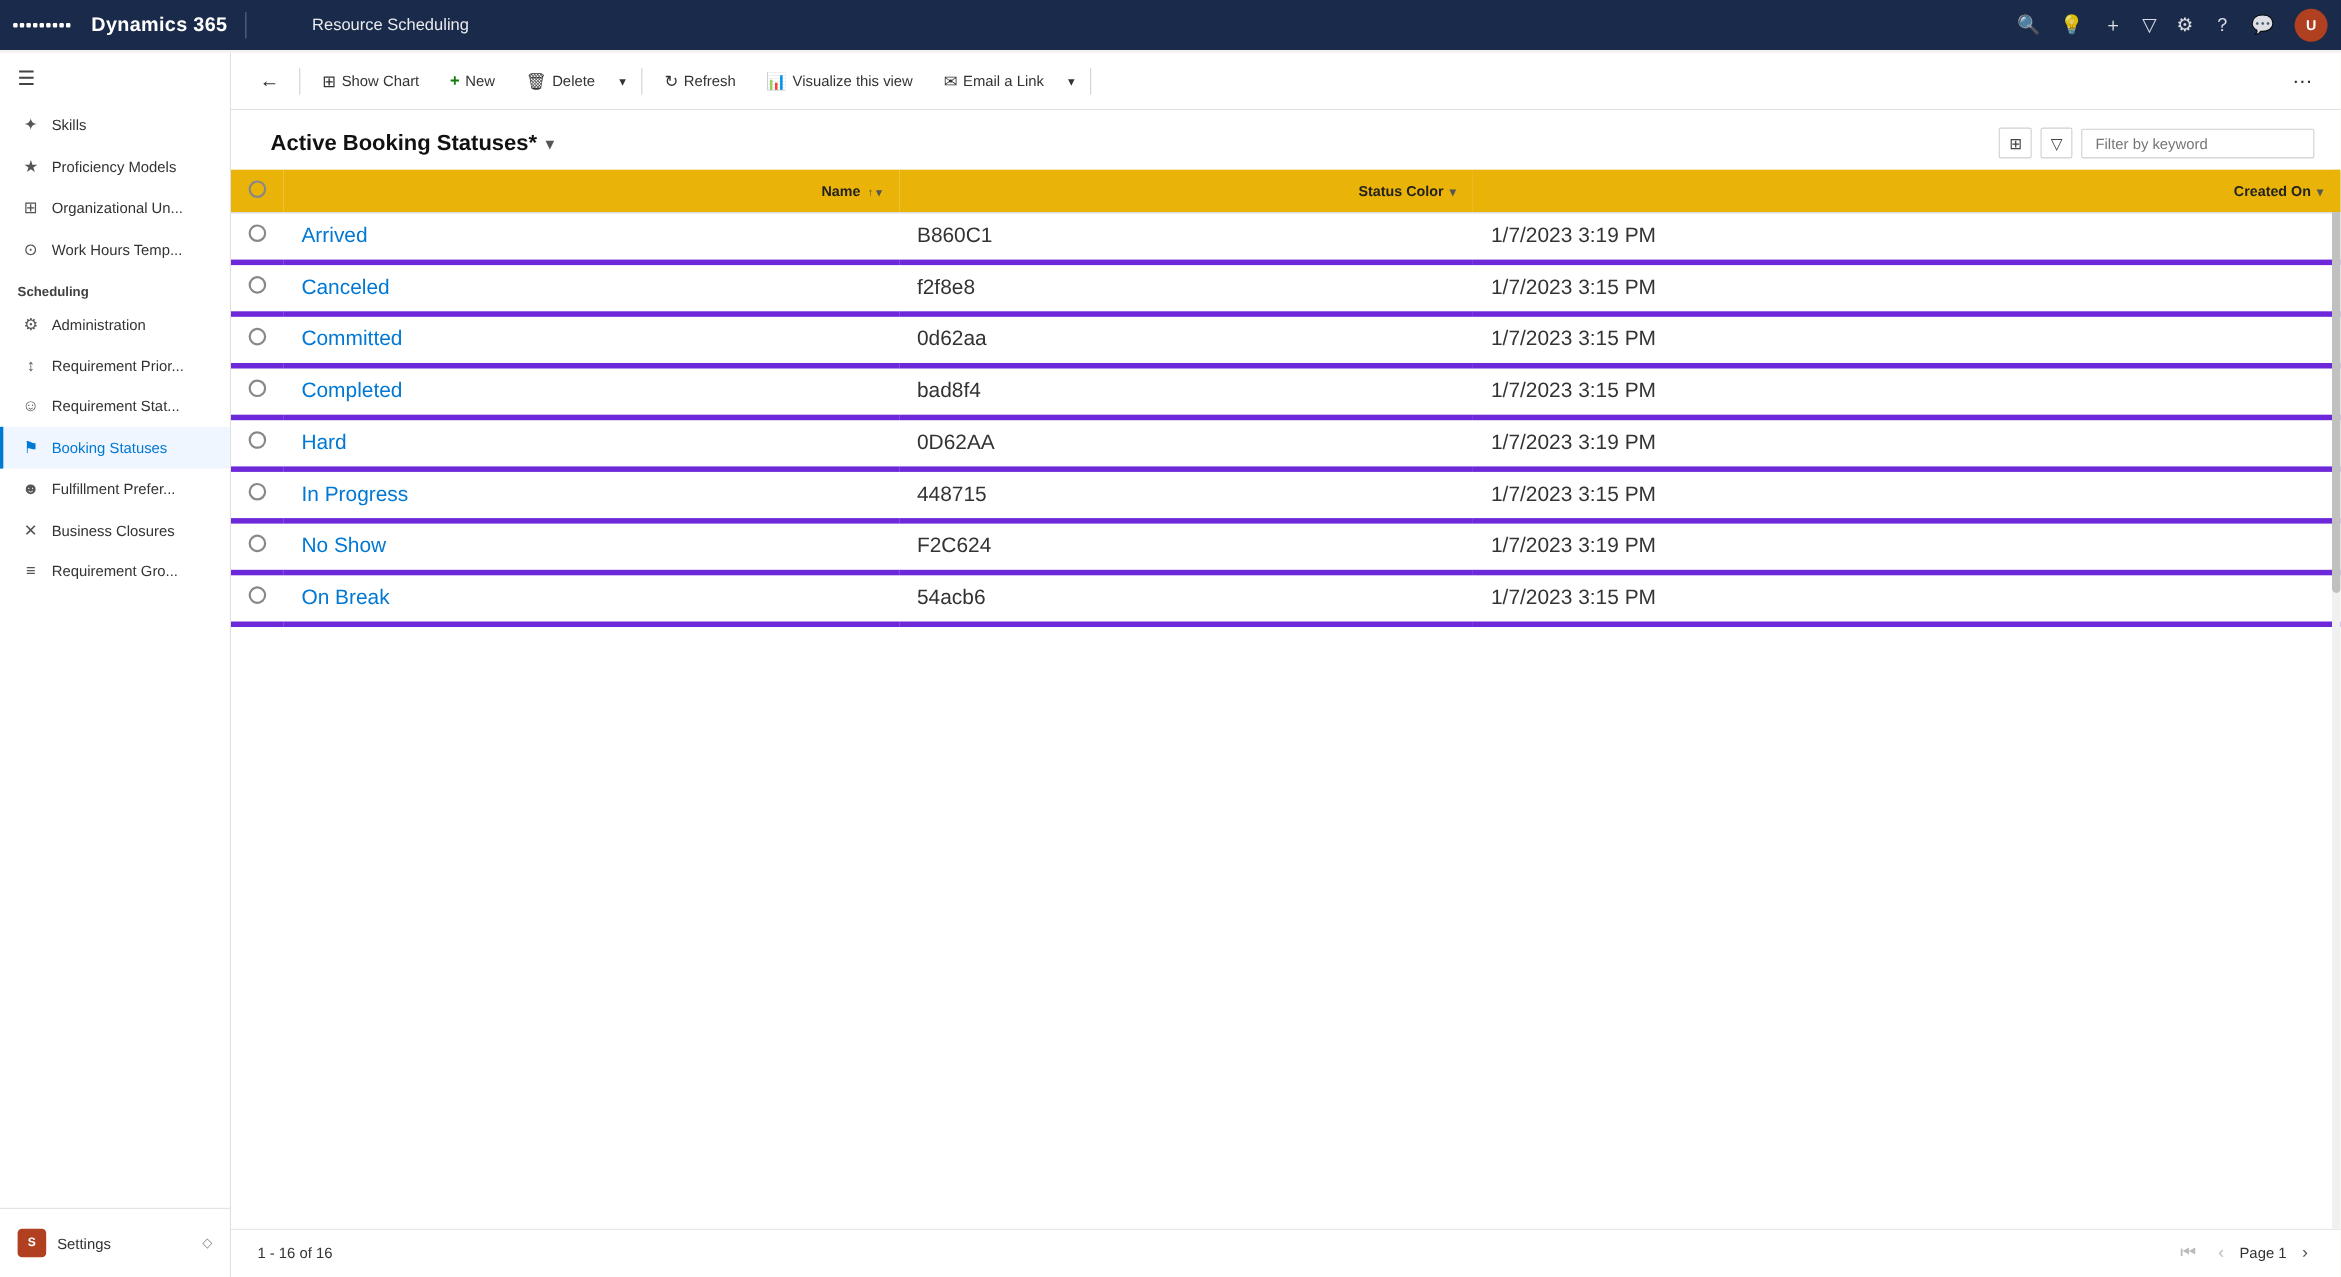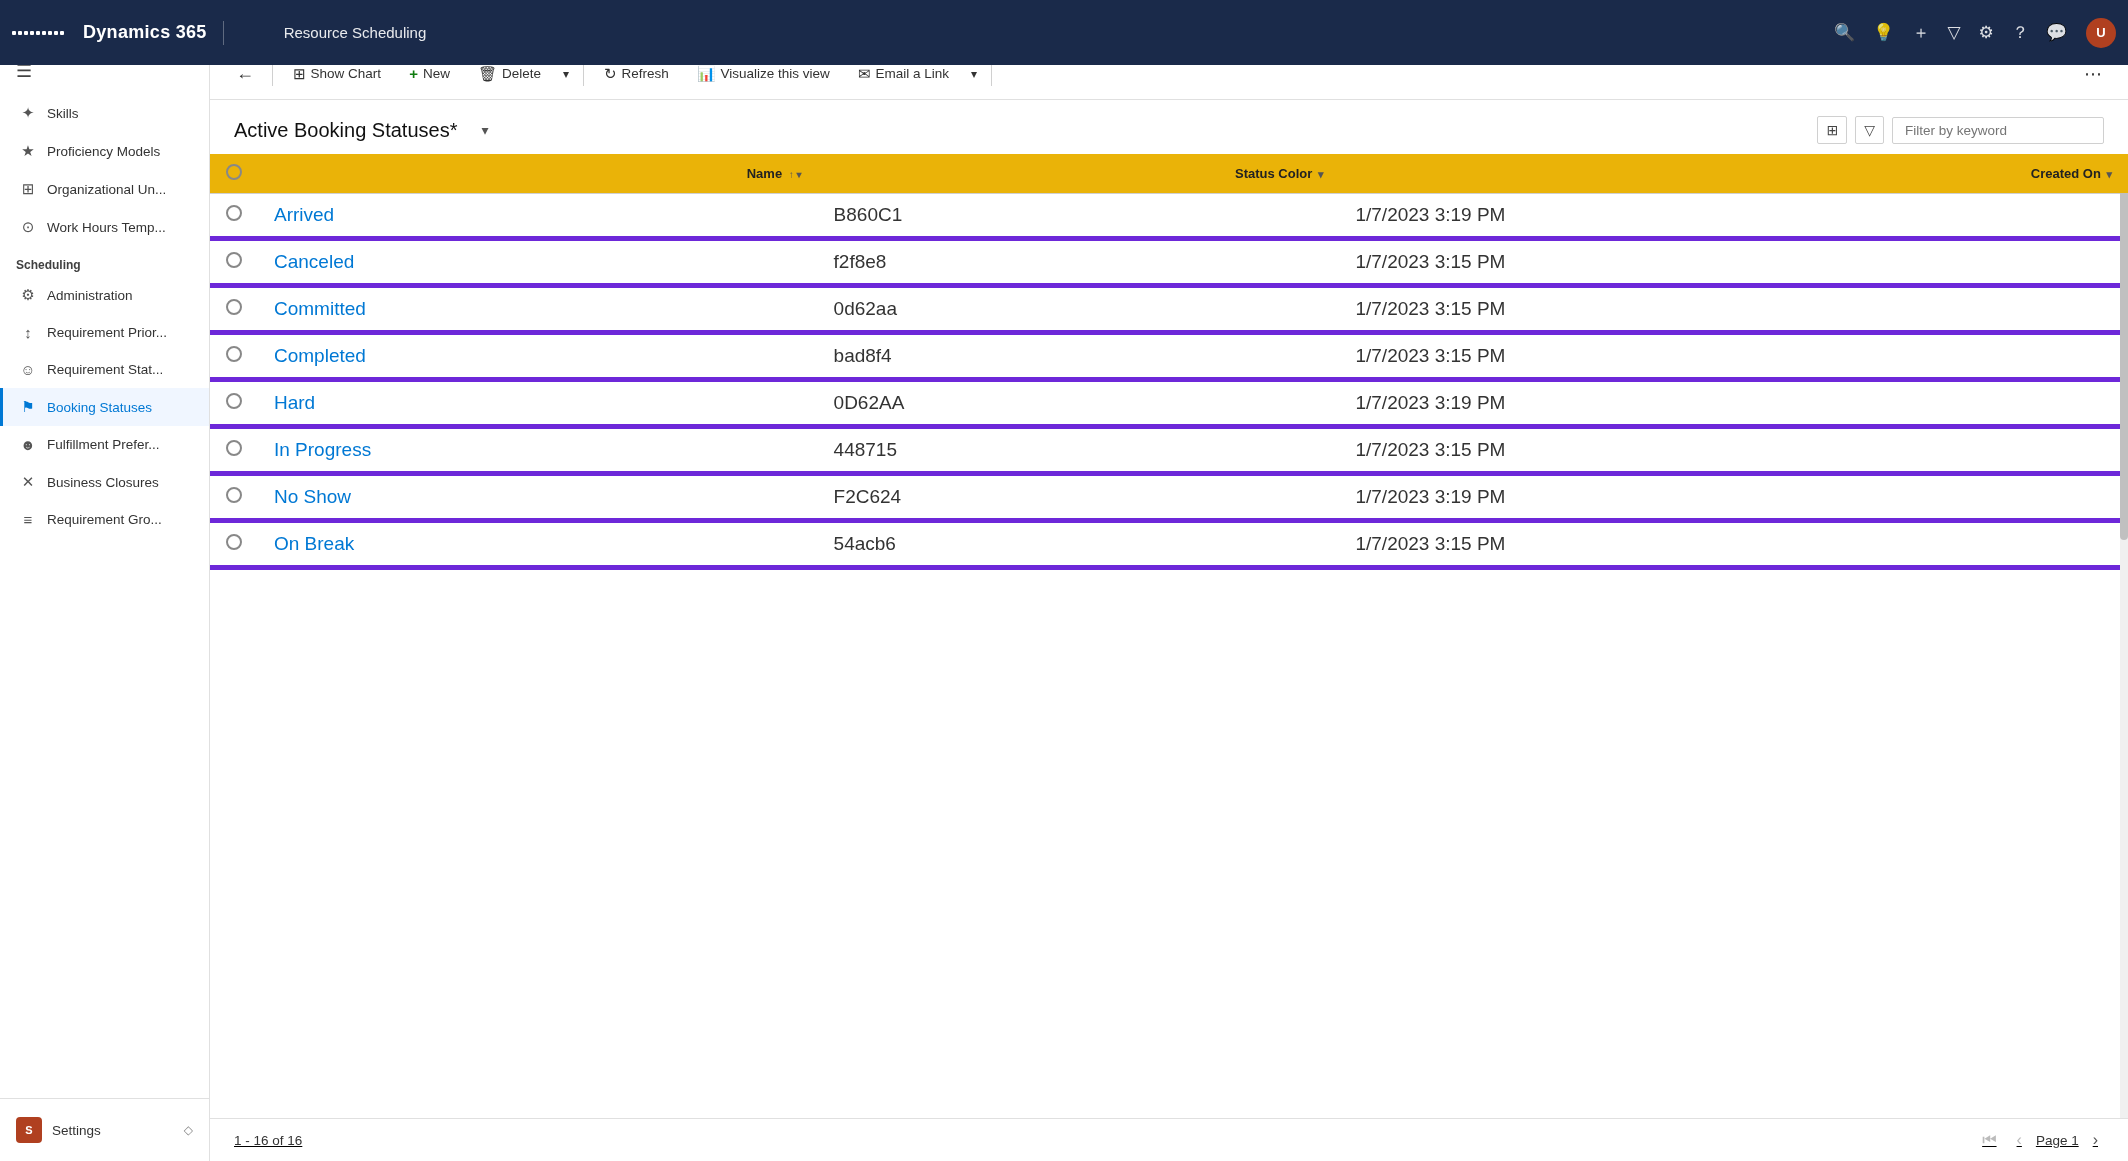--- a/index.html
+++ b/index.html
@@ -2,21 +2,21 @@
 <html><head>
   <meta charset="utf-8">
   <style>
     * { box-sizing: border-box; margin: 0; padding: 0; }
     body { font-family: 'Segoe UI', sans-serif; font-size: 14px; background: #f3f2f1; overflow: hidden; }
 
     
     .top-nav {
       background: #1a2a4a;
       color: #fff;
-      height: 65px;
+      height: 45px;
       display: flex;
       align-items: center;
       padding: 0 12px;
       gap: 12px;
       position: fixed;
       top: 0; left: 0; right: 0;
       z-index: 100;
     }
     .top-nav-grid {
       display: grid;
@@ -212,25 +212,26 @@
     .view-header {
       background: #fff;
       padding: 16px 24px 10px;
       display: flex;
       align-items: center;
       justify-content: space-between;
       flex-shrink: 0;
     }
     .view-title {
       font-size: 20px;
-      font-weight: 400;
+      font-weight: 700;
       color: #111;
       display: flex;
       align-items: center;
-      gap: 24px;
+      gap: 8px;
+      margin-left: 12px;
     }
     .view-title-chevron {
       font-size: 14px;
       color: #555;
     }
     .view-actions {
       display: flex;
       align-items: center;
       gap: 8px;
     }
@@ -324,21 +325,20 @@
 
     
     .table-footer {
       background: #fff;
       border-top: 1px solid #e0e0e0;
       padding: 10px 24px;
       display: flex;
       align-items: center;
       justify-content: space-between;
       flex-shrink: 0;
-      text-decoration: underline;
     }
     .footer-count { font-size: 13.5px; color: #333; }
     .footer-pagination {
       display: flex;
       align-items: center;
       gap: 8px;
       font-size: 13.5px;
       color: #333;
     }
     .page-nav-btn {

